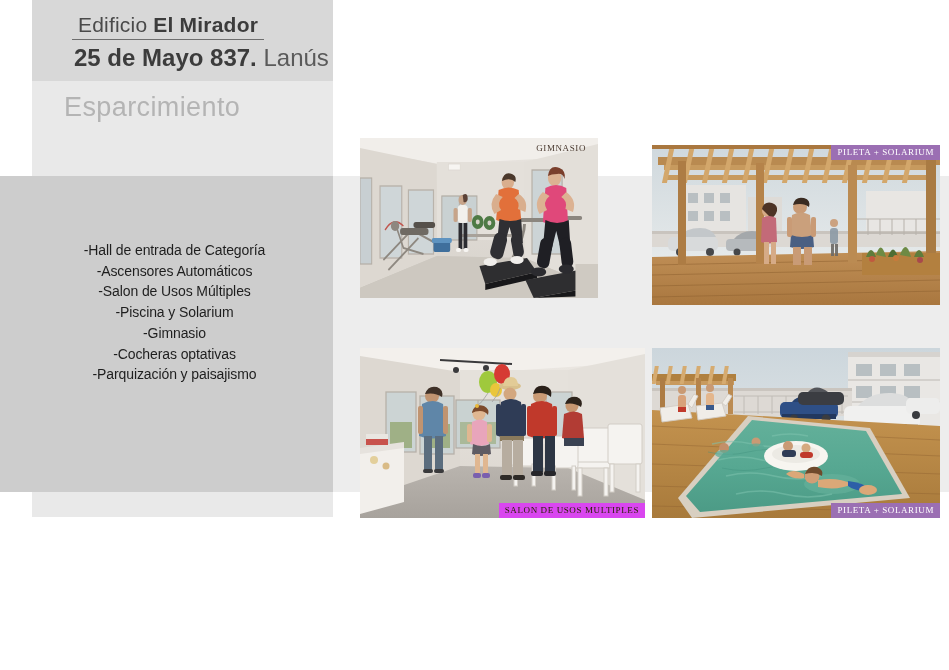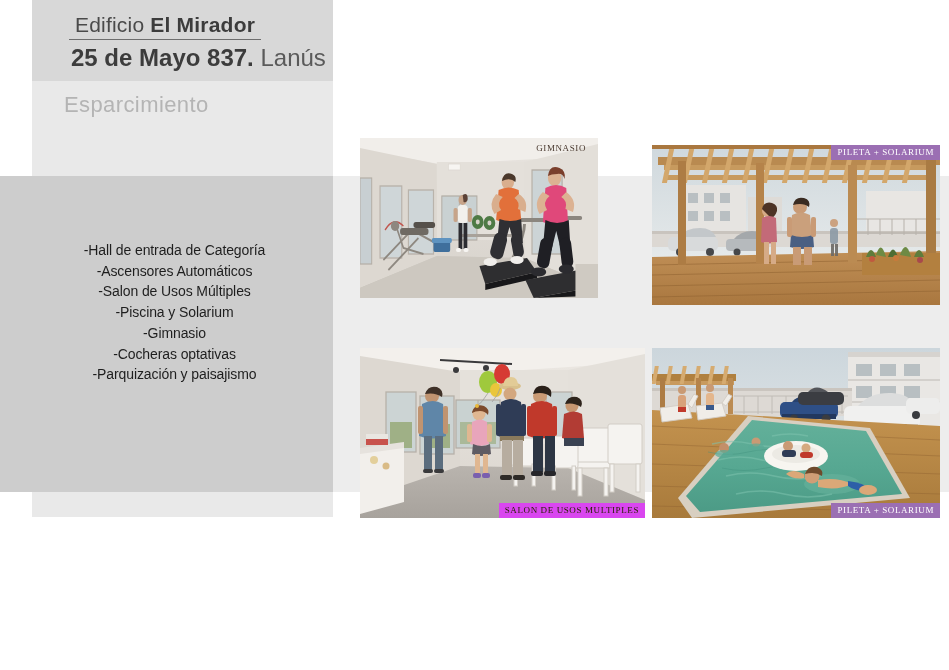--- a/index.html
+++ b/index.html
@@ -45,23 +45,23 @@
   }
   .panel-bottom-white {
     position: absolute;
     left: 0; top: 517px; width: 949px; height: 153px;
     background: #ffffff;
   }
 
   
   .title-wrap {
     position: absolute;
-    left: 40px; top: 12px;
+    left: 32px; top: 12px;
     width: 297px;
-    padding-left: 29px;
+    padding-left: 40px;
   }
   .title-line1 {
     font-size: 21px;
     color: #4a4a4a;
     letter-spacing: 0.2px;
     white-space: nowrap;
     border-bottom: 1.5px solid #6e6e6e;
     display: inline-block;
     padding: 0 6px 1px 6px;
     line-height: 1.25;
@@ -75,21 +75,21 @@
     margin-top: 3px;
     padding-left: 2px;
     line-height: 1.25;
   }
   .title-line2 .bold  { font-weight: 700; }
   .title-line2 .light { font-weight: 400; color: #5a5a5a; }
 
   .section-title {
     position: absolute;
     left: 64px; top: 92px;
-    font-size: 22px;
+    font-size: 27px;
     font-weight: 400;
     color: #b4b4b4;
     letter-spacing: 0.4px;
     white-space: nowrap;
   }
 
   
   .details-block {
     position: absolute;
     left: 16px; top: 240px;

